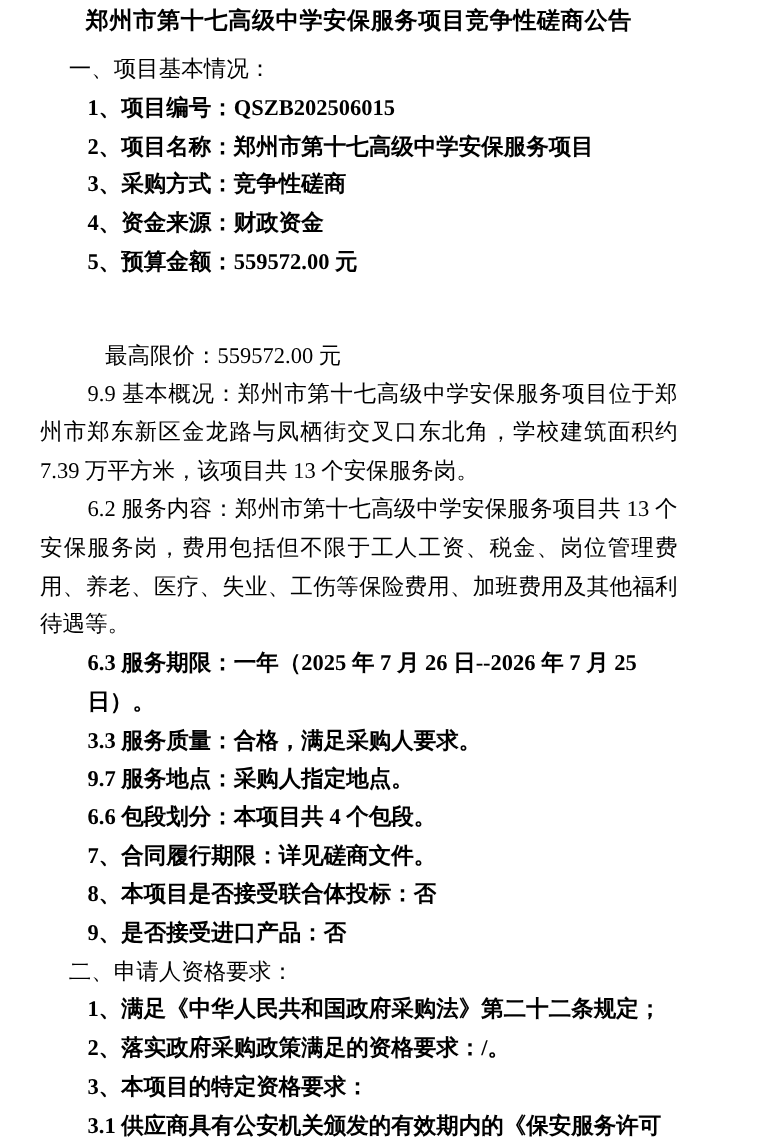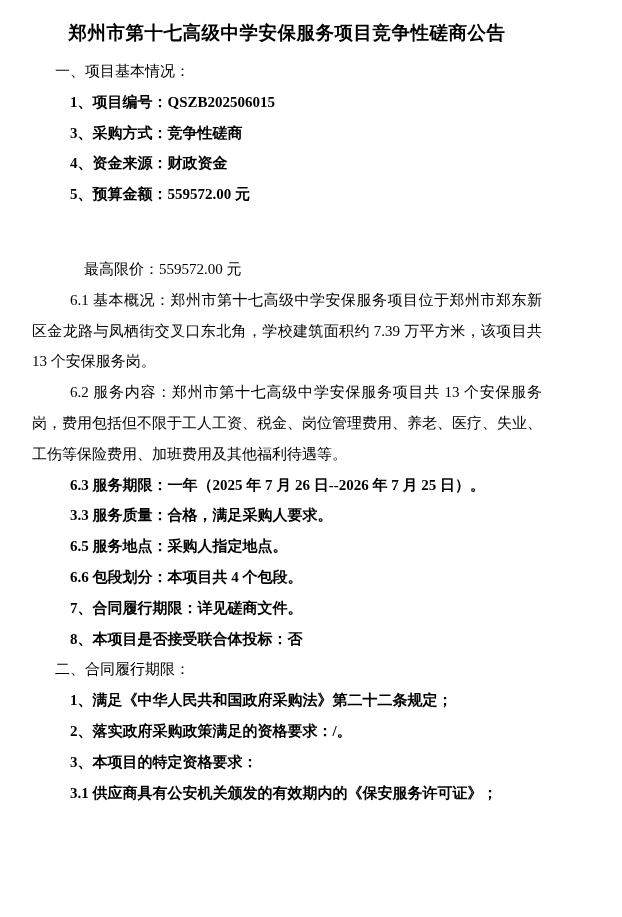--- a/index.html
+++ b/index.html
@@ -11,34 +11,34 @@
     width: 622px;
     height: 917px;
     overflow: hidden;
     color: #000000;
     font-family: "Liberation Serif", "DejaVu Serif", serif;
   }
   .page {
     box-sizing: border-box;
     width: 572px;
     height: 917px;
-    padding: 20px 30px 0 32px;
+    padding: 4px 30px 0 32px;
     background: #ffffff;
   }
   .doc-title {
     font-size: 18.5px;
     font-weight: bold;
     text-align: center;
     line-height: 26px;
     margin: 0 0 10px 0;
     letter-spacing: 0.5px;
   }
   p.line {
     margin: 0;
-    font-size: 15px;
+    font-size: 18px;
     line-height: 30.8px;
     white-space: normal;
   }
   
   p.t-section { padding-left: 23px; }
   
   p.t-item { padding-left: 38px; font-weight: bold; }
   
   p.t-subitem { padding-left: 52px; margin-top: 44px; }
   
@@ -51,49 +51,51 @@
 <body>
 
 <div class="page">
 
   <h1 class="doc-title">郑州市第十七高级中学安保服务项目竞争性磋商公告</h1>
 
   <p class="line t-section">一、项目基本情况：</p>
 
   <p class="line t-item">1、项目编号：QSZB202506015</p>
 
+  <p class="line t-item">2、项目名称：郑州市第十七高级中学安保服务项目</p>
 
   <p class="line t-item">3、采购方式：竞争性磋商</p>
 
   <p class="line t-item">4、资金来源：财政资金</p>
 
   <p class="line t-item">5、预算金额：559572.00 元</p>
 
   <p class="line t-subitem">最高限价：559572.00 元</p>
 
 
-  <p class="line t-para">6.1 基本概况：郑州市第十七高级中学安保服务项目位于郑州市郑东新区金龙路与凤栖街交叉口东北角，学校建筑面积约 7.39 万平方米，该项目共 13 个安保服务岗。</p>
+  <p class="line t-para">9.9 基本概况：郑州市第十七高级中学安保服务项目位于郑州市郑东新区金龙路与凤栖街交叉口东北角，学校建筑面积约 7.39 万平方米，该项目共 13 个安保服务岗。</p>
 
   <p class="line t-para">6.2 服务内容：郑州市第十七高级中学安保服务项目共 13 个安保服务岗，费用包括但不限于工人工资、税金、岗位管理费用、养老、医疗、失业、工伤等保险费用、加班费用及其他福利待遇等。</p>
 
   <p class="line t-item">6.3 服务期限：一年（2025 年 7 月 26 日--2026 年 7 月 25 日）。</p>
 
   <p class="line t-item">3.3 服务质量：合格，满足采购人要求。</p>
 
-  <p class="line t-item">6.5 服务地点：采购人指定地点。</p>
+  <p class="line t-item">9.7 服务地点：采购人指定地点。</p>
 
   <p class="line t-item">6.6 包段划分：本项目共 4 个包段。</p>
 
   <p class="line t-item">7、合同履行期限：详见磋商文件。</p>
 
   <p class="line t-item">8、本项目是否接受联合体投标：否</p>
 
+  <p class="line t-item">9、是否接受进口产品：否</p>
 
 
-  <p class="line t-section">二、合同履行期限：</p>
+  <p class="line t-section">二、申请人资格要求：</p>
 
   <p class="line t-item">1、满足《中华人民共和国政府采购法》第二十二条规定；</p>
 
   <p class="line t-item">2、落实政府采购政策满足的资格要求：/。</p>
 
   <p class="line t-item">3、本项目的特定资格要求：</p>
 
   <p class="line t-item">3.1 供应商具有公安机关颁发的有效期内的《保安服务许可证》；</p>
 
 </div>

